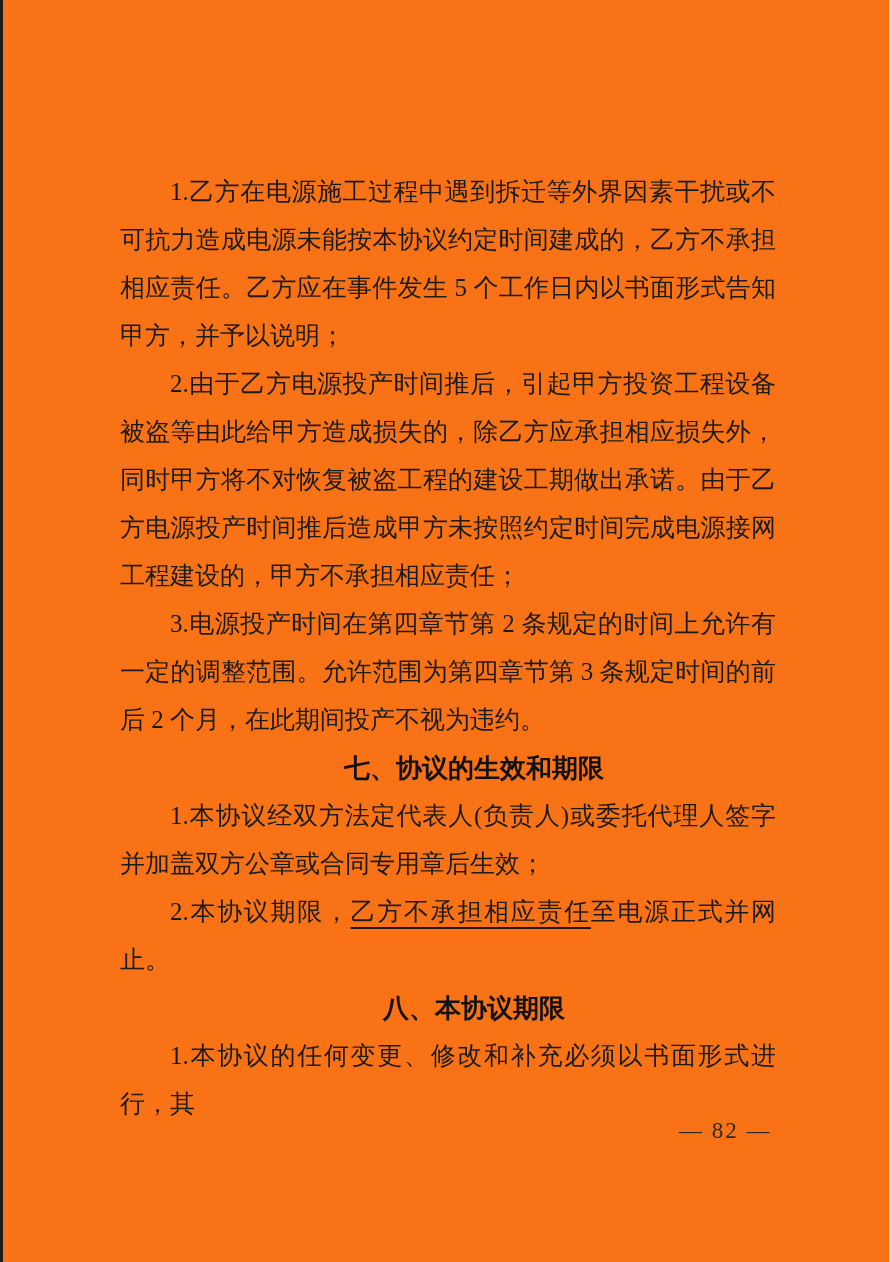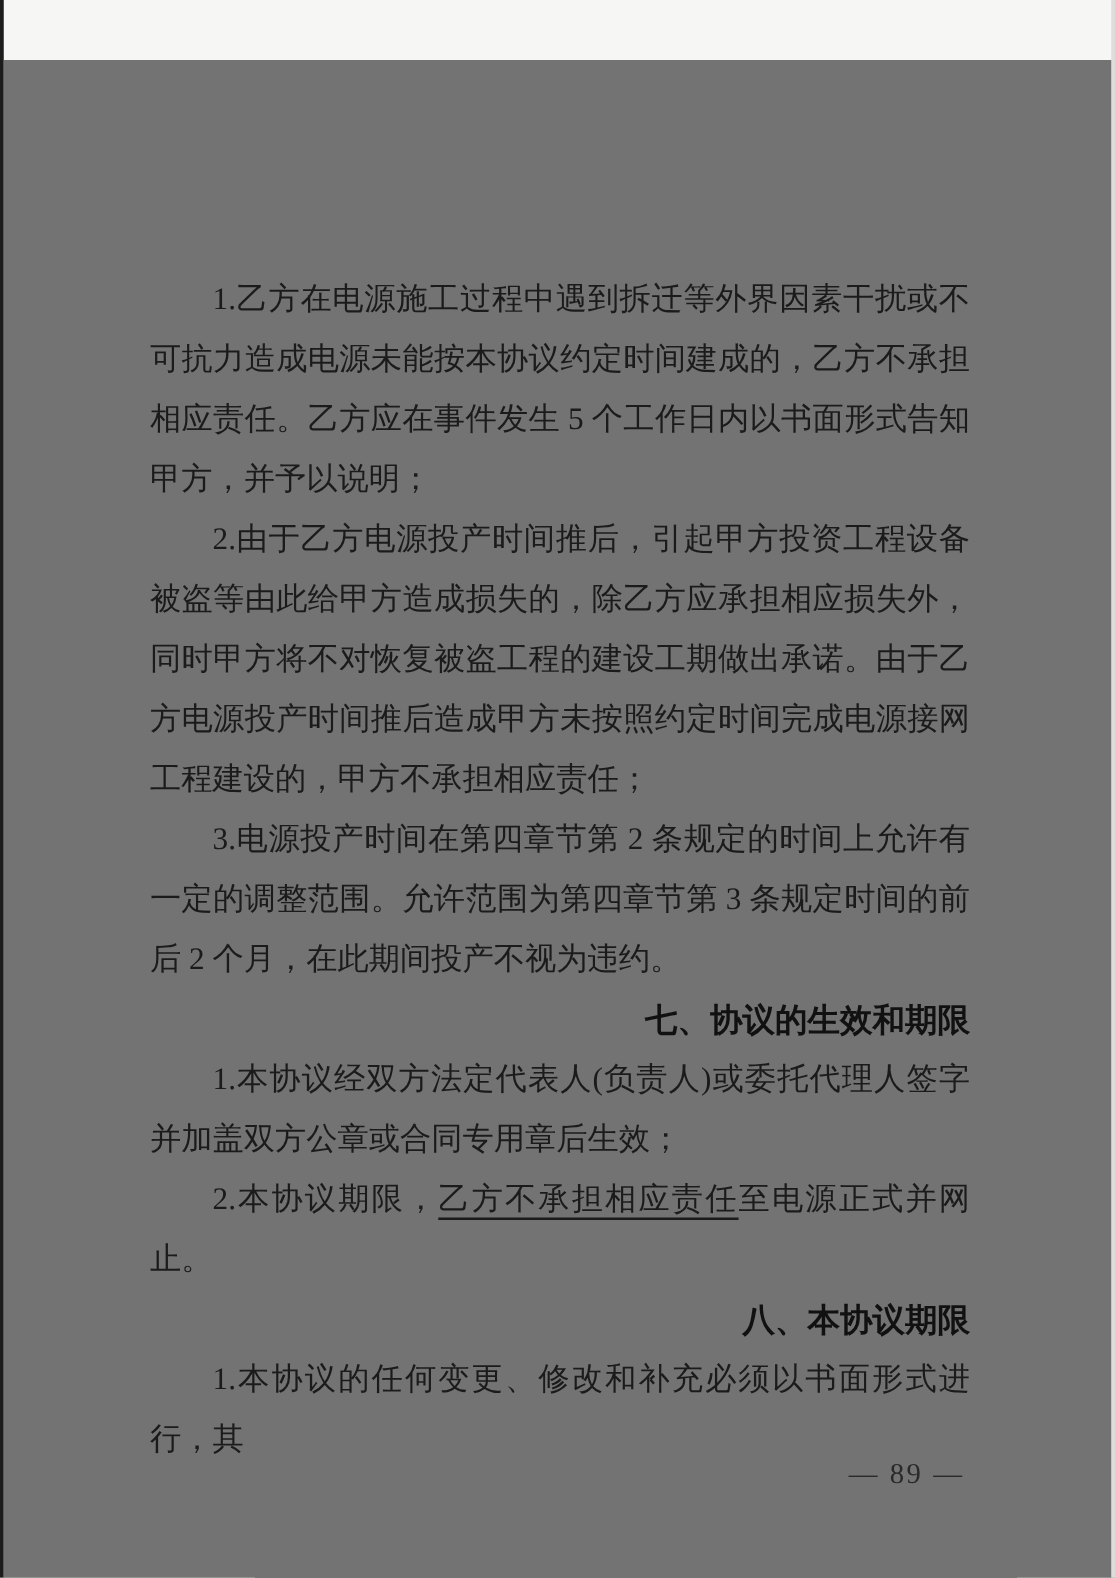--- a/index.html
+++ b/index.html
@@ -29,22 +29,21 @@
       width: 3px;
       height: 100%;
       background: #dedddb;
     }
     .page {
       position: absolute;
       left: 3px;
       top: 0;
       right: 3px;
       bottom: 0;
-      background: #737373;
-      margin-top: 48px;
+      background: #f97316;
     }
     .doc {
       position: absolute;
       left: 117px;
       top: 168px;
       width: 656px;
       color: #1b1b1b;
       font-size: 25px;
       line-height: 48px;
       text-align: justify;
@@ -53,21 +52,21 @@
       margin: 0;
       padding: 0;
       text-indent: 2em;
       word-break: break-all;
     }
     .doc p.heading {
       font-family: "Liberation Sans", "DejaVu Sans", sans-serif;
       font-weight: bold;
       font-size: 26px;
       color: #111;
-      text-align: right;
+      text-align: center;
     }
     .u {
       text-decoration: underline;
       text-underline-offset: 7px;
       text-decoration-thickness: 1.5px;
     }
     .page-number {
       position: absolute;
       left: 676px;
       top: 1118px;
@@ -99,14 +98,14 @@
     <p><span>2.本协议期限，</span><span class="u">乙方不承担相应责任</span><span>至电源正式并网止。</span></p>
 
     <p class="heading">八、本协议期限</p>
 
 
 
     <p>1.本协议的任何变更、修改和补充必须以书面形式进行，其</p>
 
   </div>
 
-  <div class="page-number">— 89 —</div>
+  <div class="page-number">— 82 —</div>
 </div>
 
 </body></html>

